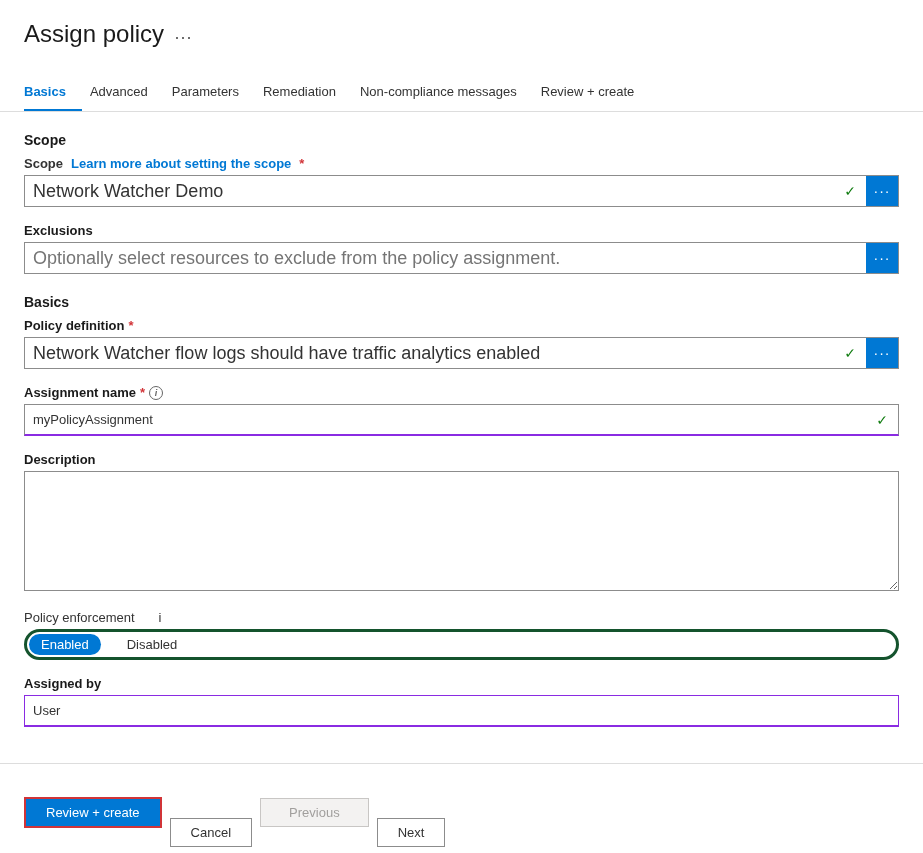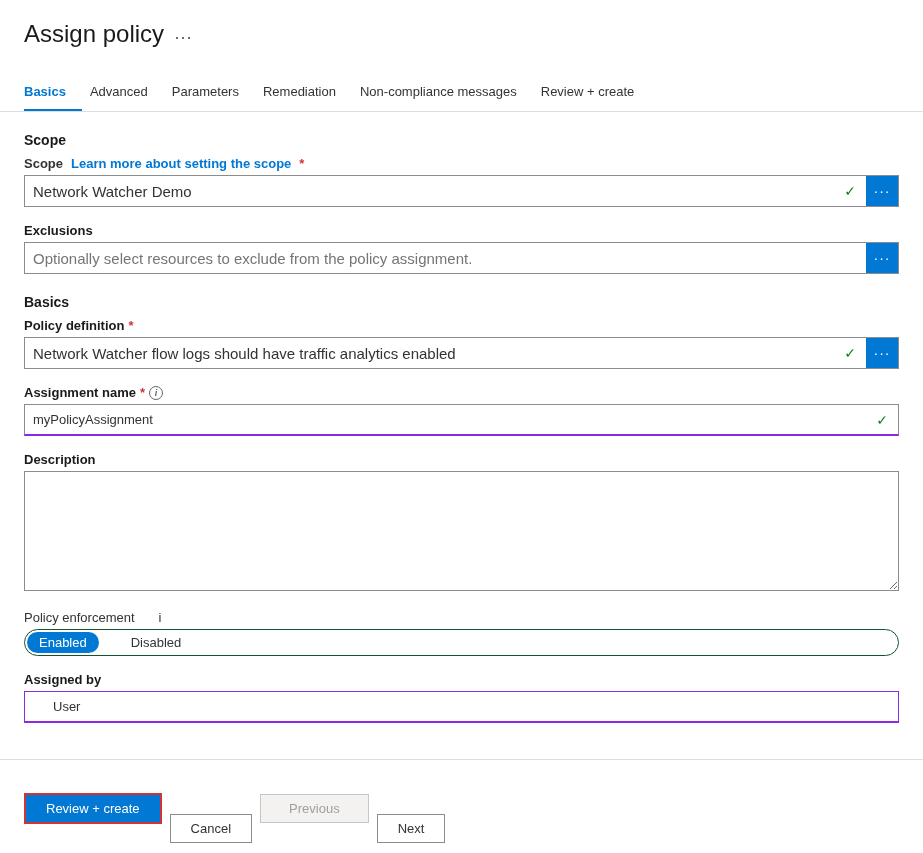--- a/index.html
+++ b/index.html
@@ -26,35 +26,35 @@
 
     .scope-row { display: flex; align-items: center; gap: 8px; margin-bottom: 4px; font-size: 13px; font-weight: 600; }
     .scope-link { color: #0078d4; text-decoration: none; }
     .scope-required { color: #d13438; }
 
     .btn-blue-sq { width: 32px; height: 32px; background: #0078d4; border: none; cursor: pointer; display: flex; align-items: center; justify-content: center; color: white; font-size: 16px; flex-shrink: 0; }
 
     .textarea-field { width: 100%; height: 120px; border: 1px solid #8c8c8c; padding: 8px; font-size: 13px; color: #333; outline: none; resize: vertical; font-family: inherit; }
 
     .policy-enforcement-row { display: flex; align-items: center; gap: 24px; margin-bottom: 4px; }
-    .toggle-container { display: flex; align-items: center; border: 1px solid #14532d; border-radius: 20px; padding: 2px; gap: 20px; }
+    .toggle-container { display: flex; align-items: center; border: 3px solid #14532d; border-radius: 20px; padding: 2px; gap: 14px; }
     .toggle-option { padding: 3px 12px; font-size: 13px; cursor: pointer; border-radius: 16px; border: none; background: transparent; color: #333; }
     .toggle-option.selected { background: #0078d4; color: #fff; }
 
     .section-divider { margin: 20px 0 16px 0; }
 
     .footer { border-top: 1px solid #ddd; padding: 14px 24px; display: flex; align-items: center; gap: 8px; background: #fff; }
     .btn-primary { background: #0078d4; color: #fff; border: 2px solid #d13438; padding: 6px 20px; font-size: 13px; cursor: pointer; font-family: inherit; }
     .btn-secondary { background: #fff; color: #333; border: 1px solid #8c8c8c; padding: 6px 20px; font-size: 13px; cursor: pointer; font-family: inherit; margin-top: 40px; }
     .btn-disabled { background: #f3f2f1; color: #a19f9d; border: 1px solid #c8c6c4; padding: 6px 28px; font-size: 13px; cursor: not-allowed; font-family: inherit; }
 
     .check-green { color: #107c10; font-size: 14px; margin-right: 4px; }
 
     .input-wrapper { display: flex; align-items: center; border: 1px solid #8c8c8c; height: 32px; }
-    .input-wrapper input { flex: 1; height: 100%; border: none; padding: 0 8px; font-size: 15px; color: #333; outline: none; }
+    .input-wrapper input { flex: 1; height: 100%; border: none; padding: 0 8px; font-size: 18px; color: #333; outline: none; }
     .input-wrapper .check-green { padding-right: 6px; }
     .input-wrapper .btn-blue-sq { height: 100%; width: 32px; }
   </style>
 </head>
 <body>
 
 <div class="page-container">
 
   <div class="header">
     <h1 class="page-title">
@@ -142,21 +142,21 @@
         <span class="info-icon">i</span>
       </div>
       <div class="toggle-container">
         <button class="toggle-option selected">Enabled</button>
         <button class="toggle-option">Disabled</button>
       </div>
     </div>
 
     <div class="field-group">
       <div class="field-label">Assigned by</div>
-      <div style="border:1px solid #8a2be2; height:32px; display:flex; align-items:flex-start; border-bottom:2px solid #8a2be2;padding-left:20px;">
+      <div style="border:1px solid #8a2be2; height:32px; display:flex; align-items:flex-start; border-bottom:2px solid #8a2be2;">
         <input type="text" style="flex: 1 1 0%; height: 100%; border: none; padding: 0px 8px; font-size: 13px; color: rgb(51, 51, 51); outline: none;" value="User">
       </div>
     </div>
 
   </div>
 
   <div class="footer">
     <button class="btn-primary">Review + create</button>
     <button class="btn-secondary">Cancel</button>
     <button class="btn-disabled">Previous</button>

